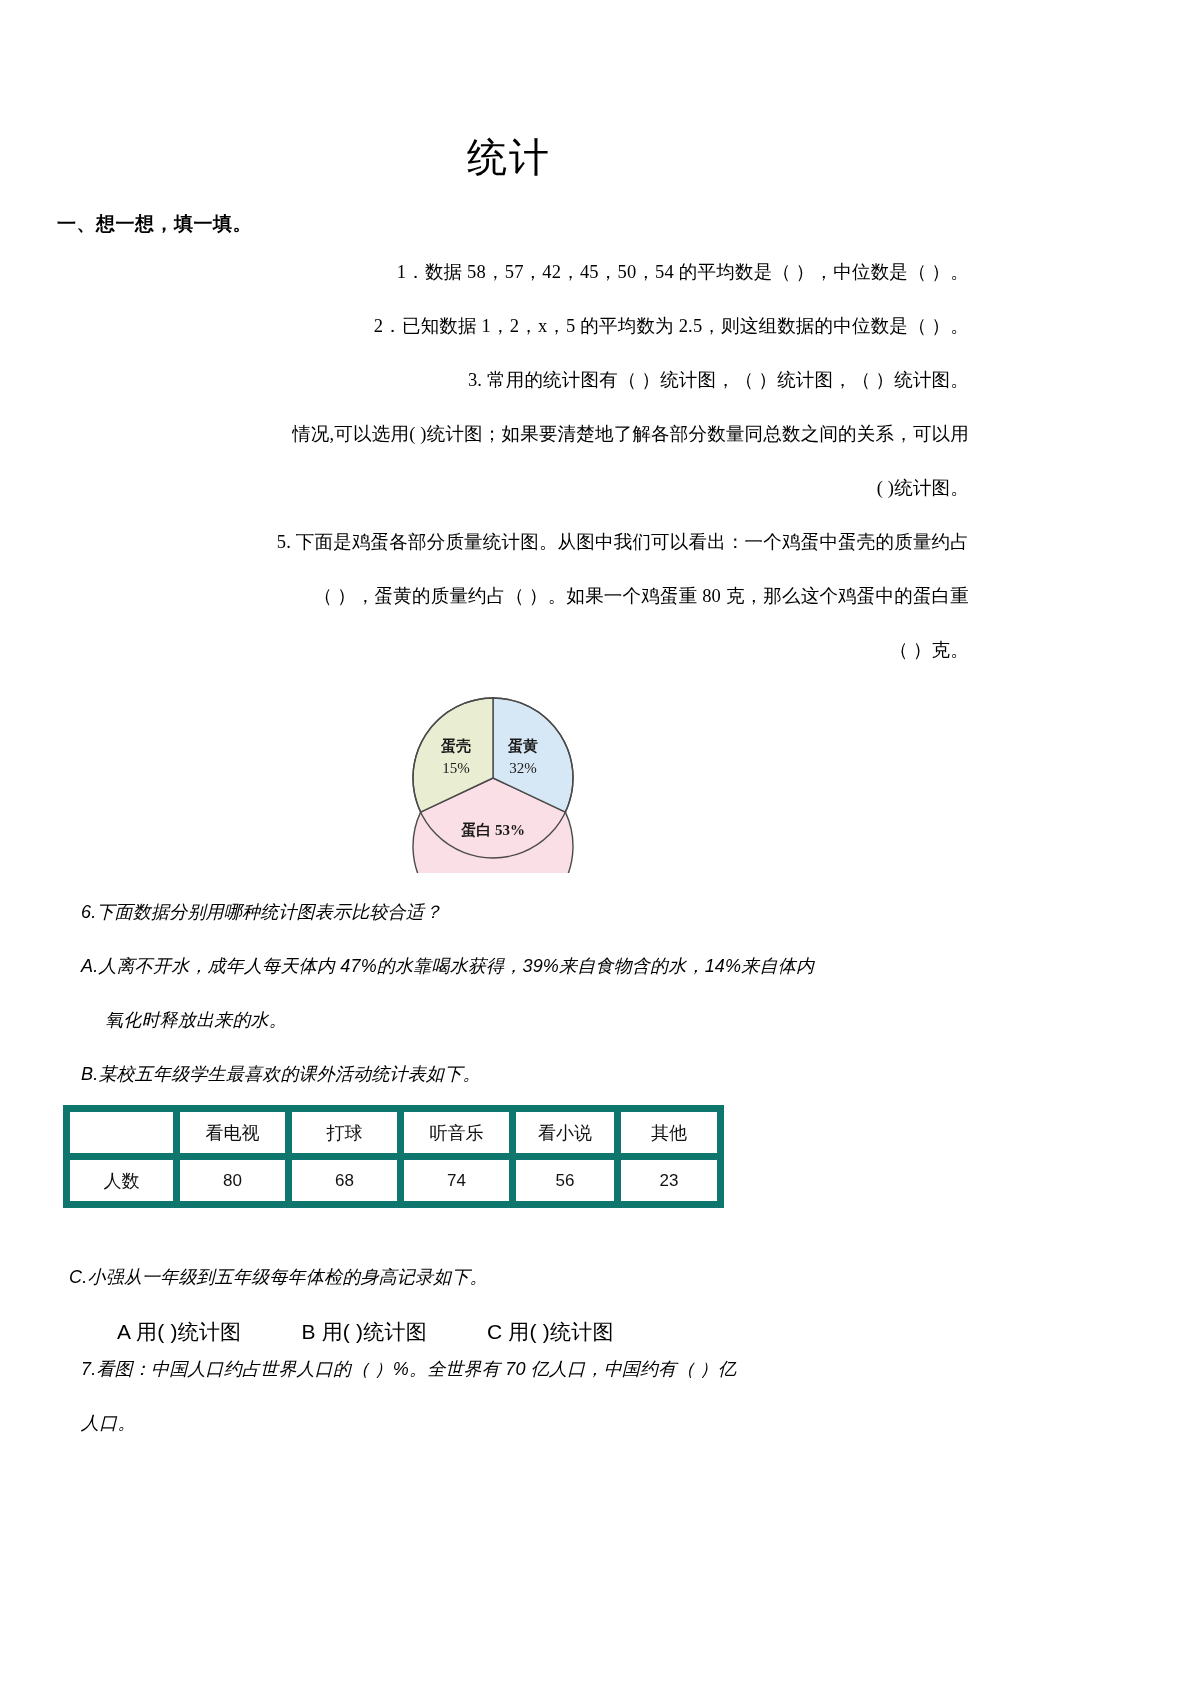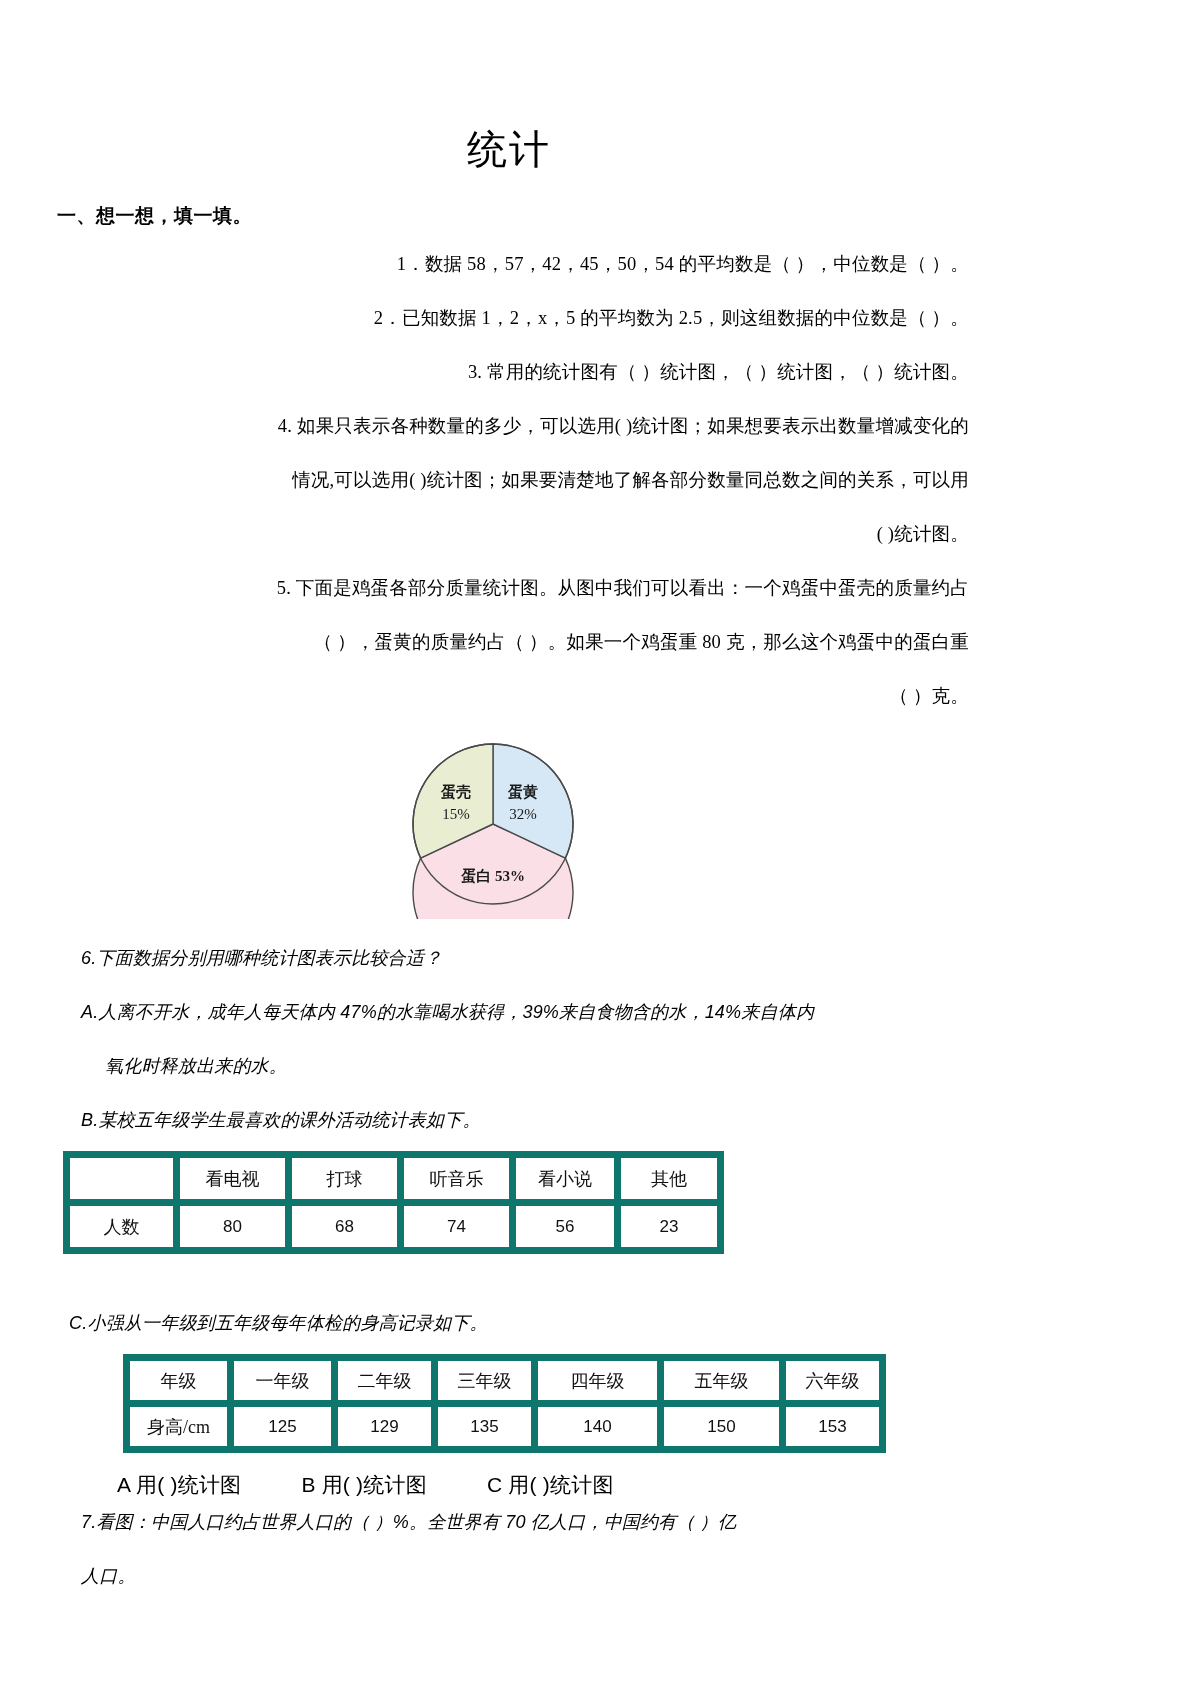--- a/index.html
+++ b/index.html
@@ -10,21 +10,21 @@
     background: #ffffff;
     font-family: "Liberation Serif", "DejaVu Serif", serif;
     color: #000000;
     position: relative;
     overflow: hidden;
   }
   .page {
     position: relative;
     width: 1018px;
     height: 1684px;
-    padding: 0;
+    padding: 8px;
   }
 
   
   .doc-title {
     text-align: center;
     font-size: 40px;
     font-weight: 400;
     letter-spacing: 2px;
     margin: 0;
     padding-top: 122px;
@@ -141,21 +141,20 @@
 
     <div class="section-head">一、想一想，填一填。</div>
 
     <p class="q serifq">1．数据 58，57，42，45，50，54 的平均数是（        ），中位数是（        ）。</p>
 
     <p class="q serifq">2．已知数据 1，2，x，5 的平均数为 2.5，则这组数据的中位数是（        ）。</p>
 
     <p class="q serifq">3. 常用的统计图有（        ）统计图，（        ）统计图，（        ）统计图。</p>
 
     <div>
-      <p class="q serifq">4. 如果只表示各种数量的多少，可以选用(          )统计图；如果想要表示出数量增减变化的</p>
       <p class="q serifq indent-1">情况,可以选用(          )统计图；如果要清楚地了解各部分数量同总数之间的关系，可以用</p>
       <p class="q serifq indent-1">(          )统计图。</p>
     </div>
 
     <div>
       <p class="q serifq">5. 下面是鸡蛋各部分质量统计图。从图中我们可以看出：一个鸡蛋中蛋壳的质量约占</p>
       <p class="q serifq indent-1">（        ），蛋黄的质量约占（        ）。如果一个鸡蛋重 80 克，那么这个鸡蛋中的蛋白重</p>
       <p class="q serifq indent-1">（        ）克。</p>
     </div>
 
@@ -204,42 +203,20 @@
           <td>56</td>
           <td>23</td>
         </tr>
       </tbody>
         </table>
 
       <div class="spacer-lg"></div>
 
       <p class="q sansq" style="padding-left:12px">C.小强从一年级到五年级每年体检的身高记录如下。</p>
 
-      <table class="grid" id="heights-table">
-        <tbody>
-            <tr>
-          <td class="head-cell">年级</td>
-          <td class="head-cell">一年级</td>
-          <td class="head-cell">二年级</td>
-          <td class="head-cell">三年级</td>
-          <td class="head-cell">四年级</td>
-          <td class="head-cell">五年级</td>
-          <td class="head-cell">六年级</td>
-        </tr>
-        <tr>
-          <td class="label-cell">身高/cm</td>
-          <td>125</td>
-          <td>129</td>
-          <td>135</td>
-          <td>140</td>
-          <td>150</td>
-          <td>153</td>
-        </tr>
-      </tbody>
-        </table>
 
       <div class="choice-row">
         <span>A 用(          )统计图</span>
         <span class="choice-gap"></span>
         <span>B 用(          )统计图</span>
         <span class="choice-gap"></span>
         <span>C 用(          )统计图</span>
       </div>
     </div>
 

